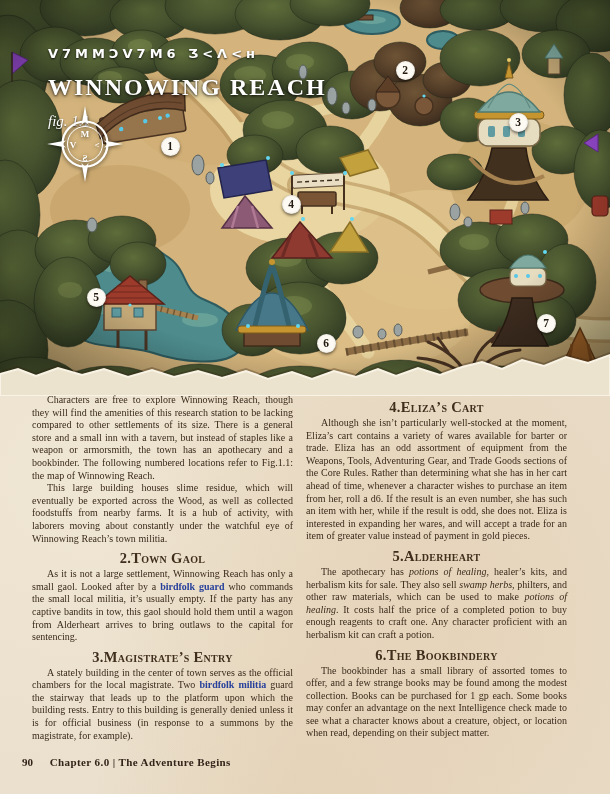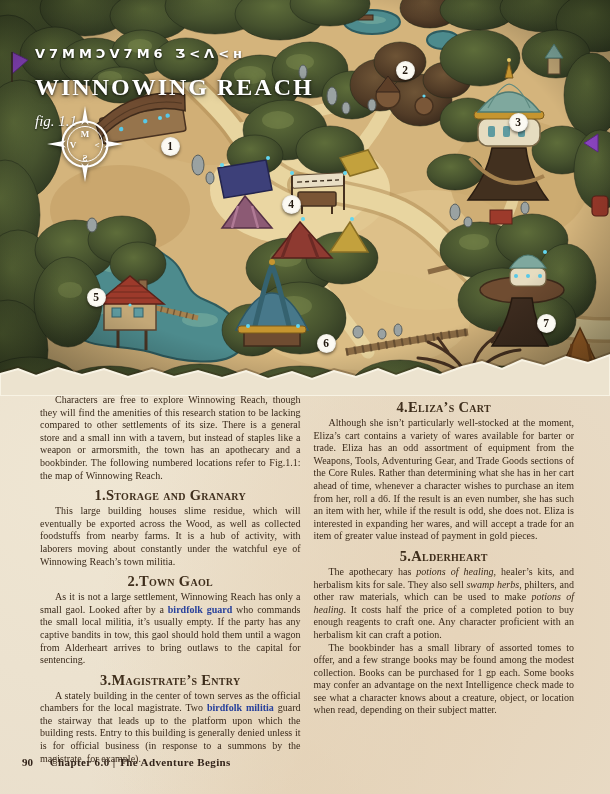--- a/index.html
+++ b/index.html
@@ -5,34 +5,34 @@
   html,body{margin:0;padding:0;background:#777;}
   .page{position:relative;width:610px;height:794px;margin:0 auto;overflow:hidden;
     background:#e9decb;
     background-image:radial-gradient(ellipse at 75% 80%, #e6d4ba 0%, rgba(230,212,186,0) 55%),
                      radial-gradient(ellipse at 15% 60%, #efe6d3 0%, rgba(239,230,211,0) 60%),
                      radial-gradient(ellipse at 50% 95%, #e2d0b4 0%, rgba(226,208,180,0) 50%);
     font-family:"Liberation Serif", serif;color:#3a2a1b;}
   
   .map{position:absolute;top:0;left:0;width:610px;height:396px;overflow:hidden;}
   .map-art{position:absolute;top:0;left:0;}
-  .map-title{position:absolute;left:35px;top:46px;color:#fff;}
+  .map-title{position:absolute;left:48px;top:46px;color:#fff;}
   .glyphs{font-family:"DejaVu Sans", sans-serif;font-size:13px;font-weight:bold;letter-spacing:4px;
     text-shadow:0 1px 2px rgba(0,0,0,.8);}
   .map-name{font-size:24px;font-weight:600;letter-spacing:2px;margin-top:13px;
     text-shadow:0 1px 3px rgba(0,0,0,.8),0 0 10px rgba(0,0,0,.45);}
   .fig{font-size:15px;font-style:italic;margin-top:12px;text-shadow:0 1px 2px rgba(0,0,0,.8);}
   .compass{position:absolute;left:45px;top:104px;filter:drop-shadow(0 1px 2px rgba(0,0,0,.65));}
   .compass text{fill:#fff;font-family:"Liberation Serif",serif;font-size:9px;font-weight:bold;text-anchor:middle;}
   .marker{position:absolute;width:19px;height:19px;border-radius:50%;background:#fcfaf3;
     box-shadow:0 1.5px 3px rgba(15,8,0,.55), inset 0 0 2px rgba(0,0,0,.18);
     color:#231a10;font-size:11.5px;line-height:19px;font-weight:bold;text-align:center;}
   .torn{position:absolute;left:0;top:0;}
   
-  .content{position:absolute;top:394px;left:0;right:0;padding:0 36px 0 40px;display:flex;gap:13px;
+  .content{position:absolute;top:394px;left:0;right:0;padding:0 36px 0 32px;display:flex;gap:13px;
     text-align:justify;}
   .col{width:261px;}
   .bp{margin:0;text-indent:15px;font-size:10px;line-height:12.6px;letter-spacing:0px;word-spacing:.2px;}
   .sec-h{margin:6px 0 2px 0;font-weight:600;color:#3f2e1c;font-size:14.5px;line-height:15px;
     letter-spacing:.3px;text-align:center;text-indent:0;}
   .sec-h .sc{font-variant:small-caps;}
   .xref{color:#27409b;font-weight:bold;cursor:pointer;}
   em{font-style:italic;}
   
   .footer{position:absolute;top:756px;left:22px;font-size:11px;color:#33241a;}
@@ -327,32 +327,32 @@
 
     <svg class="torn" width="610" height="396" viewBox="0 0 610 396">
       <path d="M0,371 L18,366 L36,373 L58,365 L82,372 L104,366 L128,374 L152,367 L174,374 L198,368 L222,375 L246,368 L268,376 L292,369 L312,376 L334,368 L356,374 L378,366 L396,373 L418,365 L440,372 L462,364 L482,359 L502,366 L522,357 L544,363 L566,354 L588,360 L610,352 L610,396 L0,396 Z" fill="rgba(45,30,12,0.3)"></path>
       <path d="M0,374 L18,369 L36,376 L58,368 L82,375 L104,369 L128,377 L152,370 L174,377 L198,371 L222,378 L246,371 L268,379 L292,372 L312,379 L334,371 L356,377 L378,369 L396,376 L418,368 L440,375 L462,367 L482,362 L502,369 L522,360 L544,366 L566,357 L588,363 L610,355 L610,396 L0,396 Z" fill="#ece3cf" stroke="#f8f3e4" stroke-width="2"></path>
     </svg>
   </div>
 
   <div class="content">
     <div class="col">
         <p class="bp">Characters are free to explore Winnowing Reach, though they will find the amenities of this research station to be lacking compared to other settlements of its size. There is a general store and a small inn with a tavern, but instead of staples like a weapon or armorsmith, the town has an apothecary and a bookbinder. The following numbered locations refer to Fig.1.1: the map of Winnowing Reach.</p>
-        <h3 class="sec-h"><span>1.</span><span class="sc">Storage and Granary</span></h3>
         <p class="bp">This large building houses slime residue, which will eventually be exported across the Wood, as well as collected foodstuffs from nearby farms. It is a hub of activity, with laborers moving about constantly under the watchful eye of Winnowing Reach’s town militia.</p>
         <h3 class="sec-h"><span>2.</span><span class="sc">Town Gaol</span></h3>
         <p class="bp">As it is not a large settlement, Winnowing Reach has only a small gaol. Looked after by a <span class="xref">birdfolk guard</span> who commands the small local militia, it’s usually empty. If the party has any captive bandits in tow, this gaol should hold them until a wagon from Alderheart arrives to bring outlaws to the capital for sentencing.</p>
         <h3 class="sec-h"><span>3.</span><span class="sc">Magistrate’s Entry</span></h3>
         <p class="bp">A stately building in the center of town serves as the official chambers for the local magistrate. Two <span class="xref">birdfolk militia</span> guard the stairway that leads up to the platform upon which the building rests. Entry to this building is generally denied unless it is for official business (in response to a summons by the magistrate, for example).</p>
       </div>
     <div class="col">
         <h3 class="sec-h"><span>4.</span><span class="sc">Eliza’s Cart</span></h3>
         <p class="bp">Although she isn’t particularly well-stocked at the moment, Eliza’s cart contains a variety of wares available for barter or trade. Eliza has an odd assortment of equipment from the Weapons, Tools, Adventuring Gear, and Trade Goods sections of the Core Rules. Rather than determining what she has in her cart ahead of time, whenever a character wishes to purchase an item from her, roll a d6. If the result is an even number, she has such an item with her, while if the result is odd, she does not. Eliza is interested in expanding her wares, and will accept a trade for an item of greater value instead of payment in gold pieces.</p>
         <h3 class="sec-h"><span>5.</span><span class="sc">Alderheart</span></h3>
         <p class="bp">The apothecary has <em>potions of healing</em>, healer’s kits, and herbalism kits for sale. They also sell <em>swamp herbs</em>, philters, and other raw materials, which can be used to make <em>potions of healing</em>. It costs half the price of a completed potion to buy enough reagents to craft one. Any character proficient with an herbalism kit can craft a potion.</p>
+        <h3 class="sec-h"><span>6.</span><span class="sc">The Bookbindery</span></h3>
         <p class="bp">The bookbinder has a small library of assorted tomes to offer, and a few strange books may be found among the modest collection. Books can be purchased for 1 gp each. Some books may confer an advantage on the next Intelligence check made to see what a character knows about a creature, object, or location when read, depending on their subject matter.</p>
       </div>
   </div>
 
   <div class="footer">
     <span class="pagenum">90</span>
     <span class="chapter">Chapter 6.0 | The Adventure Begins</span>
   </div>
 </div>
 

